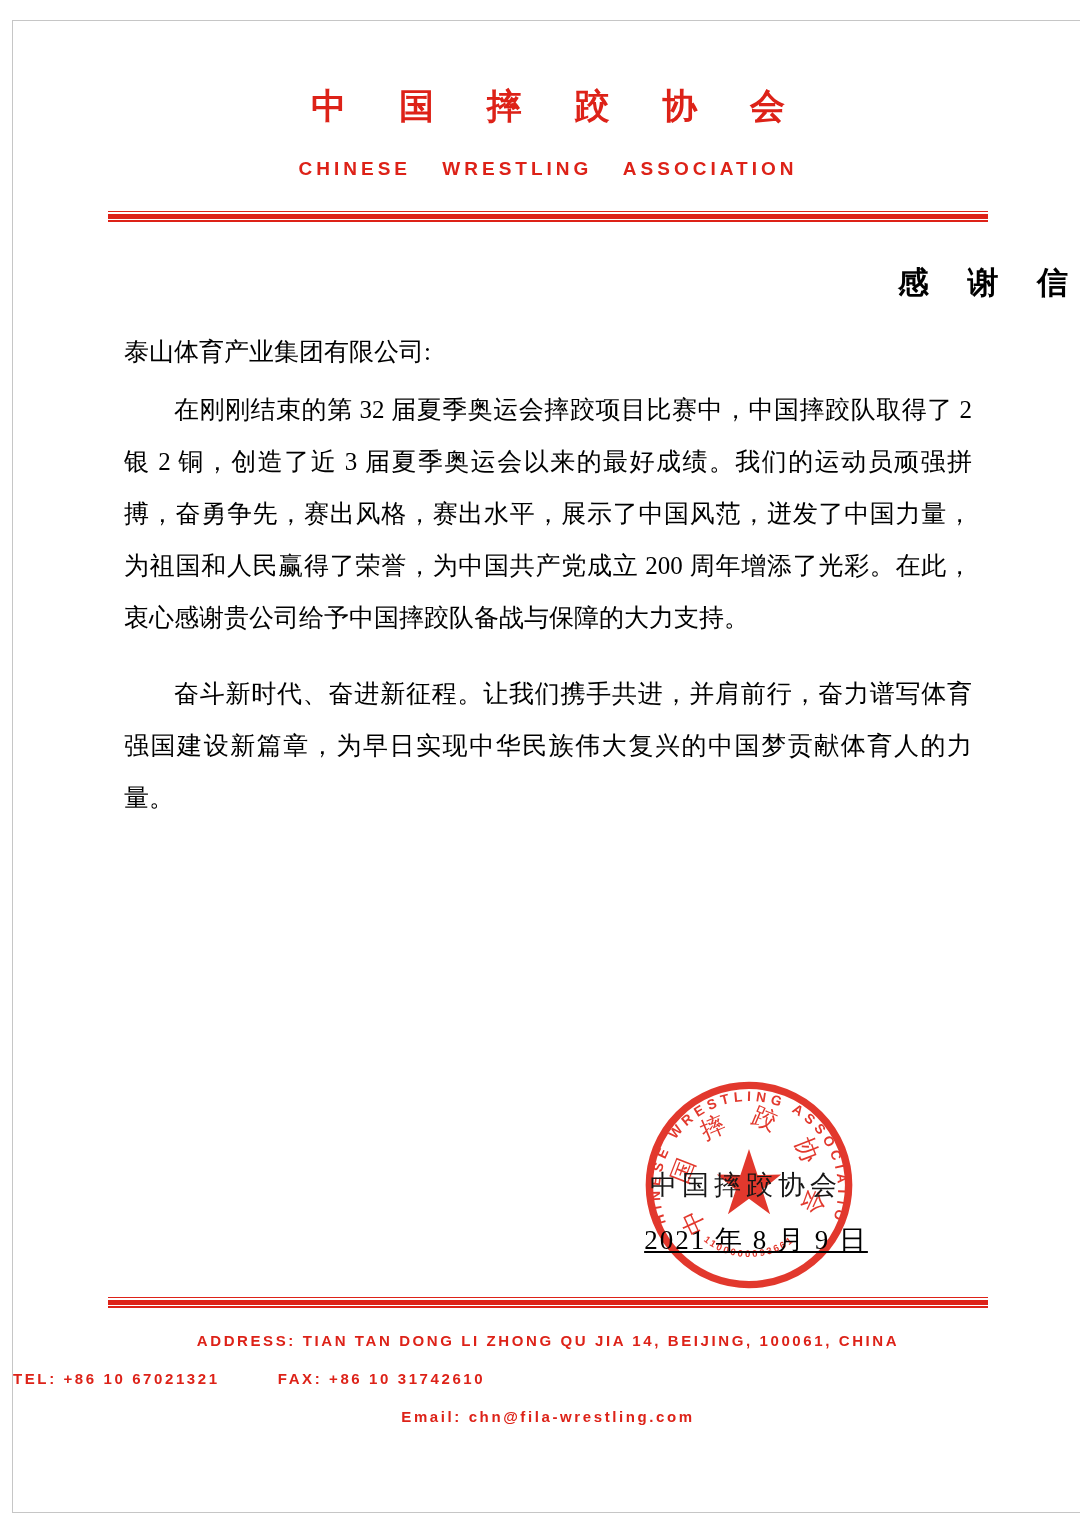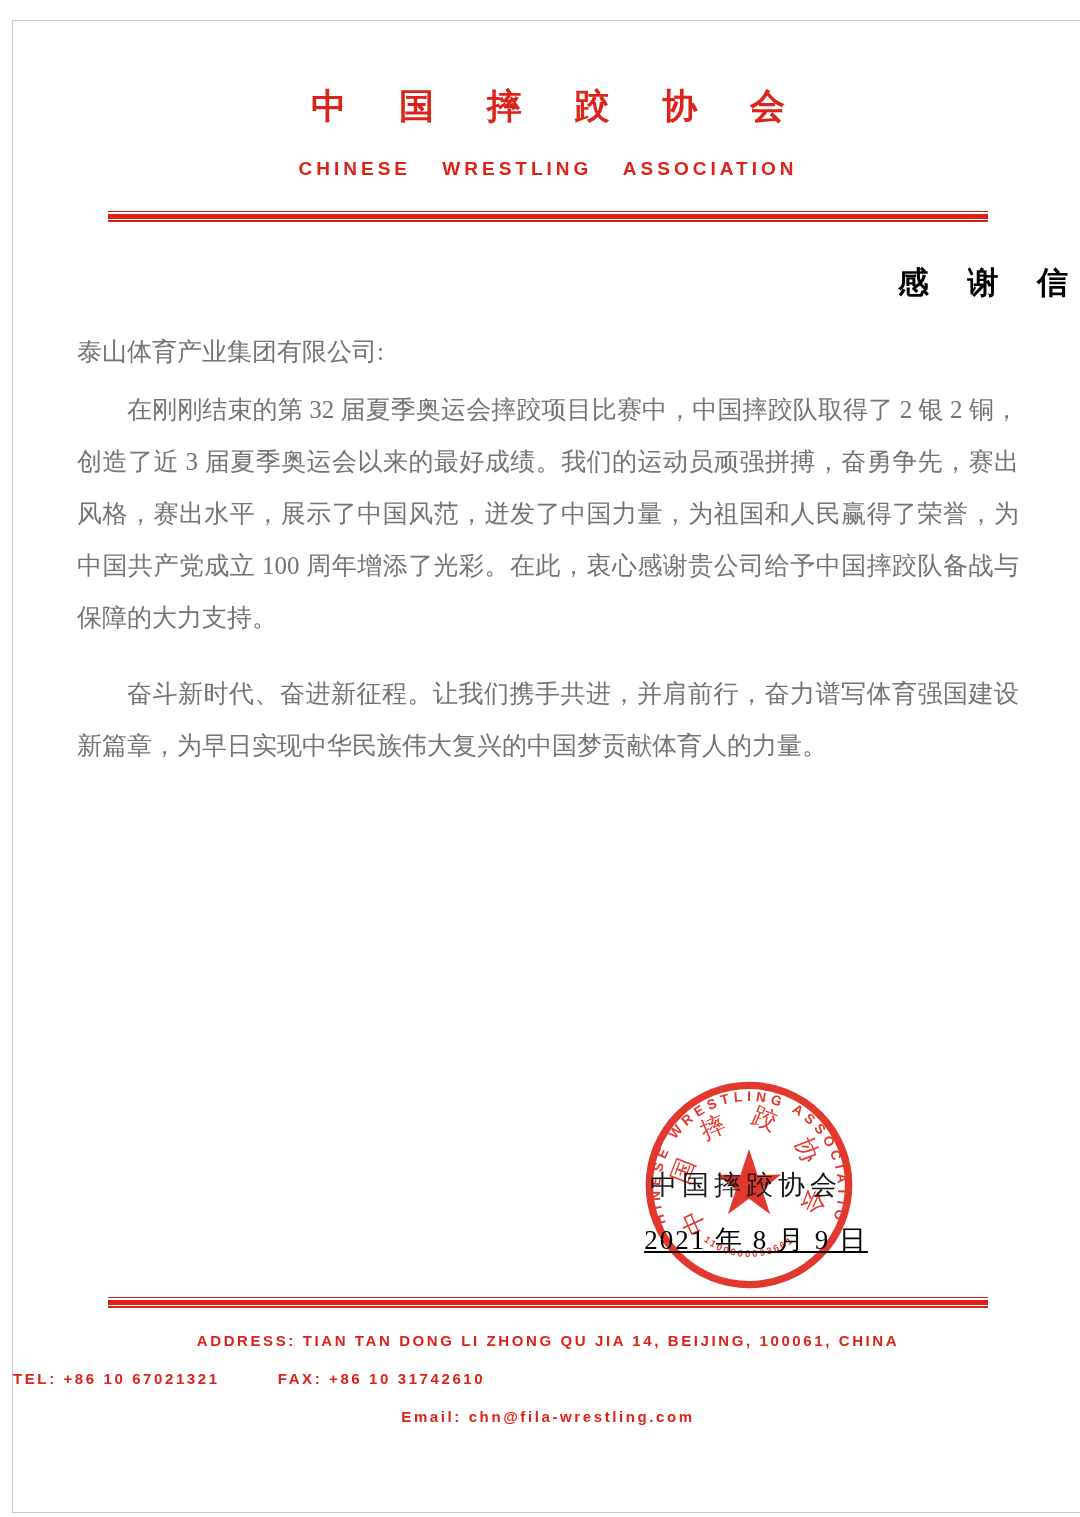--- a/index.html
+++ b/index.html
@@ -26,21 +26,21 @@
       #dd2218 3px, #dd2218 8px,
       #ffffff 8px, #ffffff 9.5px,
       #dd2218 9.5px, #dd2218 11px);
   }
   .rule-top { margin-top:31px; }
   .letter-title {
     margin-top:40px; text-align:right; color:#000;
     font-size:31px; font-weight:bold; letter-spacing:15px; text-indent:15px;
     font-family:"Liberation Sans","DejaVu Sans",sans-serif;
   }
-  .content { margin:0 64px; color:#737373; }
+  .content { margin:0 111px; color:#000000; }
   .salutation { margin-top:30px; font-size:25px; line-height:36px; }
   .content p {
     font-size:25px; line-height:52px; text-align:justify;
     text-indent:50px; margin-top:14px;
   }
   .content p + p { margin-top:24px; }
 
   .stamp-wrap { position:absolute; left:630px; top:1058px; width:212px; height:212px; opacity:.92; }
   .stamp-wrap svg { width:100%; height:100%; }
   .seal-arc-en { font-family:"Liberation Sans","DejaVu Sans",sans-serif; font-size:13px; font-weight:bold; letter-spacing:4.2px; fill:#e0281c; }
@@ -72,21 +72,21 @@
 <div class="page">
 
   <div class="org-cn">中 国 摔 跤 协 会</div>
   <div class="org-en">CHINESE WRESTLING ASSOCIATION</div>
   <div class="rule rule-top"></div>
 
   <div class="letter-title">感 谢 信</div>
 
   <div class="content">
     <div class="salutation">泰山体育产业集团有限公司:</div>
-    <p>在刚刚结束的第 32 届夏季奥运会摔跤项目比赛中，中国摔跤队取得了 2 银 2 铜，创造了近 3 届夏季奥运会以来的最好成绩。我们的运动员顽强拼搏，奋勇争先，赛出风格，赛出水平，展示了中国风范，迸发了中国力量，为祖国和人民赢得了荣誉，为中国共产党成立 100 周年增添了光彩。在此，衷心感谢贵公司给予中国摔跤队备战与保障的大力支持。</p>
+    <p>在刚刚结束的第 32 届夏季奥运会摔跤项目比赛中，中国摔跤队取得了 2 银 2 铜，创造了近 3 届夏季奥运会以来的最好成绩。我们的运动员顽强拼搏，奋勇争先，赛出风格，赛出水平，展示了中国风范，迸发了中国力量，为祖国和人民赢得了荣誉，为中国共产党成立 200 周年增添了光彩。在此，衷心感谢贵公司给予中国摔跤队备战与保障的大力支持。</p>
     <p>奋斗新时代、奋进新征程。让我们携手共进，并肩前行，奋力谱写体育强国建设新篇章，为早日实现中华民族伟大复兴的中国梦贡献体育人的力量。</p>
   </div>
 
   <div class="stamp-wrap">
     <svg viewBox="0 0 200 200">
       <circle cx="100" cy="100" r="94" fill="none" stroke="#e0281c" stroke-width="7"></circle>
       <defs>
         <path id="arcEn" d="M 22,136 A 84,84 0 1 1 178,136" fill="none"></path>
         <path id="arcCn" d="M 55,131 A 55,55 0 1 1 145,131" fill="none"></path>
         <path id="arcNum" d="M 45,140 A 68,68 0 0 0 155,140" fill="none"></path>

